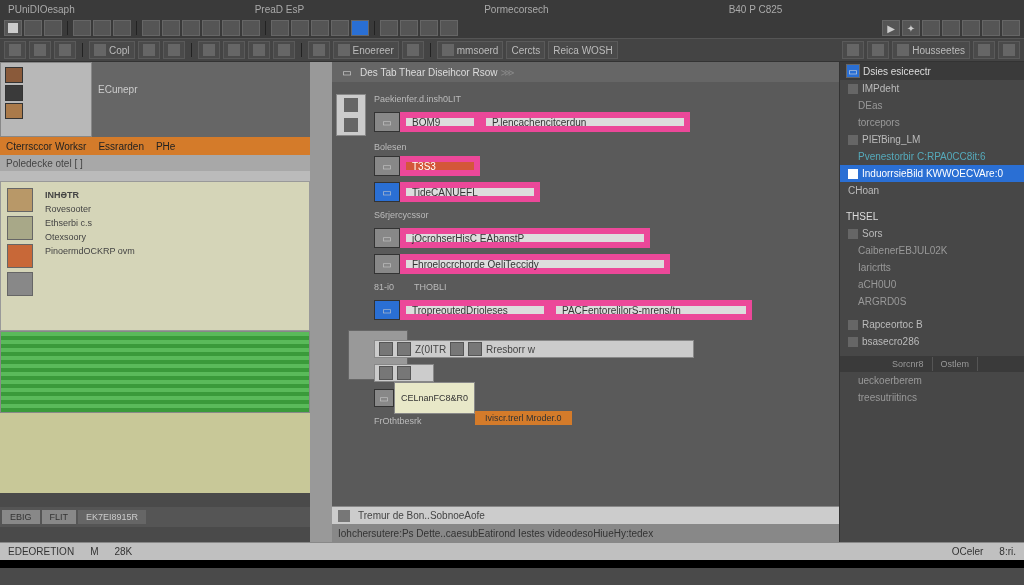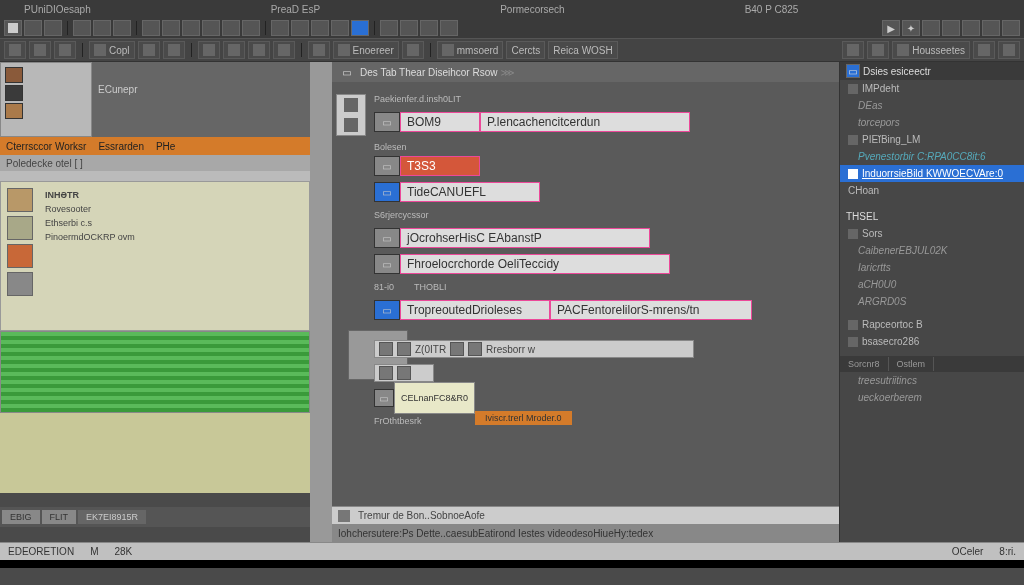--- a/index.html
+++ b/index.html
@@ -1,17 +1,17 @@
 <!DOCTYPE html>
 <html><head>
 <meta charset="utf-8">
 <style>
 *{box-sizing:border-box;margin:0;padding:0;font-family:"Segoe UI",Tahoma,sans-serif;font-size:10px;}
 body{background:#4a4a4a;width:1024px;height:585px;overflow:hidden;color:#ccc;}
-.titlebar{height:18px;background:#3a3a3a;display:flex;align-items:center;padding:0 24px;color:#aaa;font-size:10px;gap:180px;}
+.titlebar{height:18px;background:#3a3a3a;display:flex;align-items:center;padding:0 8px;color:#aaa;font-size:10px;gap:180px;}
 .titlebar .tseg{white-space:nowrap;}
 .menubar{height:20px;background:#3a3a3a;display:flex;align-items:center;padding:2px 4px;gap:2px;}
 .micon{width:18px;height:16px;background:#555;border:1px solid #666;display:flex;align-items:center;justify-content:center;}
 .micon.blue{background:#2a6fd4;}
 .micon svg{width:10px;height:10px;fill:#ccc;}
 .sep{width:1px;height:14px;background:#222;margin:0 3px;}
 .toolbar{height:24px;background:#444;border-top:1px solid #555;border-bottom:1px solid #333;display:flex;align-items:center;padding:0 4px;gap:3px;}
 .tbtn{height:18px;padding:0 4px;background:#4a4a4a;border:1px solid #5a5a5a;display:flex;align-items:center;gap:3px;color:#bbb;font-size:9px;}
 .tbtn .ico{width:12px;height:12px;background:#666;}
 .content{display:flex;height:480px;}
@@ -33,40 +33,40 @@
 .lefttabs{height:20px;background:#555;display:flex;align-items:center;gap:2px;padding:0 2px;}
 .ltab{background:#888;color:#333;padding:2px 8px;font-size:9px;}
 .midcol{flex:1;background:#5a5a5a;display:flex;flex-direction:column;}
 .midbar{width:22px;background:#999;}
 .midhead{height:20px;background:#666;display:flex;align-items:center;padding:0 8px;color:#ddd;font-size:10px;gap:3px;}
 .midcontent{flex:1;padding:10px 12px;display:flex;flex-direction:column;gap:6px;position:relative;}
 .lbl{color:#bbb;font-size:9px;padding:2px 0;margin-left:30px;}
 .sbtn{width:26px;height:20px;border:1px solid #333;display:flex;align-items:center;justify-content:center;}
 .sbtn.blue{background:#2a6fd4;}
 .sbtn.gray{background:#888;}
-.field{height:20px;background:#ddd;border:1px solid #ec4899;display:flex;align-items:center;padding:0 6px;color:#333;font-size:12px;}
+.field{height:20px;background:#ddd;border:6px solid #ec4899;display:flex;align-items:center;padding:0 6px;color:#333;font-size:10px;}
 .field.red{background:#d4573a;color:#fff;}
 .grp{display:flex;align-items:center;margin-left:30px;}
 .iconarea{width:30px;height:42px;background:#ccc;border:1px solid #888;display:flex;flex-direction:column;align-items:center;justify-content:space-around;position:absolute;left:4px;}
 .iconarea .ic{width:14px;height:14px;background:#666;}
 .bigimg{width:60px;height:50px;background:#999;border:1px solid #666;margin-left:4px;}
 .longbar{height:18px;background:#ccc;border:1px solid #888;display:flex;align-items:center;padding:0 4px;color:#444;font-size:9px;gap:4px;}
 .longbar .ci{width:14px;height:14px;background:#777;border:1px solid #555;}
 .orangefield{height:20px;display:flex;align-items:center;}
 .orangefield .of1{background:#e8e8c8;border:1px solid #888;padding:10px 6px;color:#333;font-size:9px;}
 .orangefield .of2{background:#d47b2a;padding:2px 10px;color:#333;font-size:9px;margin-top:40px;}
 .midbottom{height:18px;background:#ccc;border-top:1px solid #888;display:flex;align-items:center;padding:0 6px;color:#444;font-size:9px;gap:8px;}
 .midbottom2{height:18px;background:#888;display:flex;align-items:center;padding:0 6px;color:#333;font-size:9px;gap:12px;}
 .rightcol{width:185px;background:#474747;border-left:1px solid #333;display:flex;flex-direction:column;}
 .rhead{height:18px;background:#3a3a3a;display:flex;align-items:center;padding:0 6px;color:#ddd;font-size:10px;}
 .ritem{padding:3px 8px;color:#bbb;font-size:9px;display:flex;align-items:center;gap:4px;}
 .ritem .ri{width:10px;height:10px;background:#666;}
-.ritem.sel{background:#2a6fd4;color:#fff;text-decoration:underline;}
-.ritem.sub{padding-left:18px;color:#999;font-size:8px;font-style:italic;}
-.rtabs{height:16px;background:#3a3a3a;display:flex;align-items:center;}
+.ritem.sel{background:#2a6fd4;color:#fff;}
+.ritem.sub{padding-left:18px;color:#999;font-size:8px;}
+.rtabs{height:16px;background:#3a3a3a;display:flex;align-items:center;padding-left:44px;}
 .rtab{padding:2px 8px;color:#999;font-size:9px;border-right:1px solid #555;}
 .statusbar{height:18px;background:#c0c0c0;display:flex;align-items:center;padding:0 8px;color:#333;font-size:9px;gap:16px;border-top:1px solid #888;}
 .blackbar{height:8px;background:#000;}
 .rsic{width:14px;height:14px;border:1px solid #666;display:flex;align-items:center;justify-content:center;margin-right:3px;}
 </style>
 </head>
 <body>
 
 <div class="titlebar">
   <span class="tseg">PUniDIOesaph</span>
@@ -217,20 +217,21 @@
       <div class="thumbs">
         <div class="thumb"></div>
         <div class="thumb" style="background:#a8a888"></div>
         <div class="thumb" style="background:#c86838"></div>
         <div class="thumb" style="background:#888"></div>
       </div>
       <div class="filelist">
         <div style="font-weight:bold">INHƏTR</div>
         <div>Rovesooter</div>
         <div>Ethserbi c.s</div>
+        <div>Otexsoory</div>
         <div>PinoermdOCKRP ovm</div>
       </div>
     </div>
     <div class="greenblk"></div>
     <div class="beige"></div>
     <div style="height:14px;background:#4a4a4a"></div>
     <div class="lefttabs">
       <span class="ltab">EBIG</span>
       <span class="ltab">FLIT</span>
       <span class="ltab" style="background:#666;color:#ccc">EK7EI8915R</span>
@@ -377,24 +378,24 @@
     <div class="ritem">
         <span class="ri"></span>
         <span>bsasecro286</span>
       </div>
     <div style="height:6px"></div>
     <div class="rtabs">
       <span class="rtab">Sorcnr8</span>
       <span class="rtab">Ostlem</span>
     </div>
     <div class="ritem sub">
+        <span>ueckoerberem</span>
+      </div>
+    <div class="ritem sub">
         <span>treesutriitincs</span>
-      </div>
-    <div class="ritem sub">
-        <span>ueckoerberem</span>
       </div>
   </div>
 </div>
 
 <div class="statusbar">
   <span>EDEORETION</span>
   <span>M</span>
   <span>28K</span>
   <span style="flex:1"></span>
   <span>OCeler</span>

